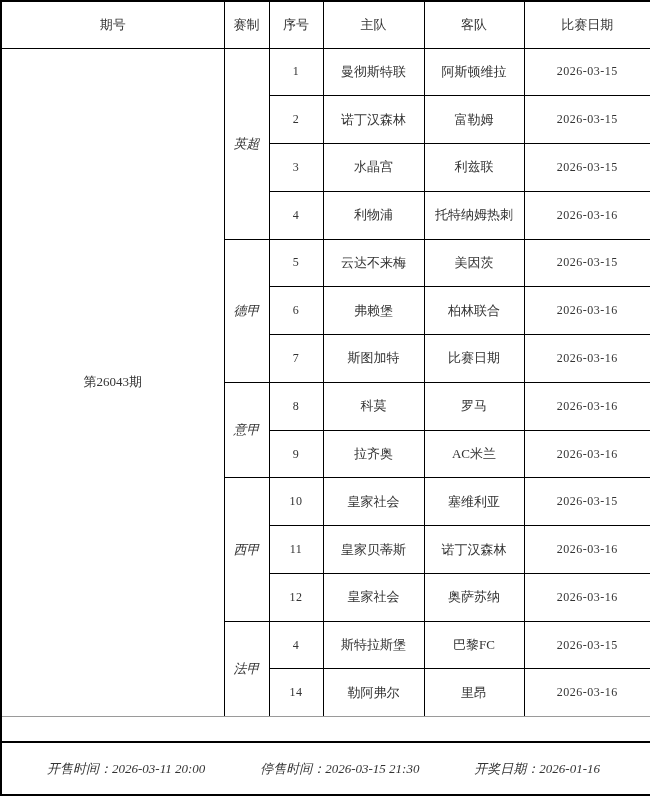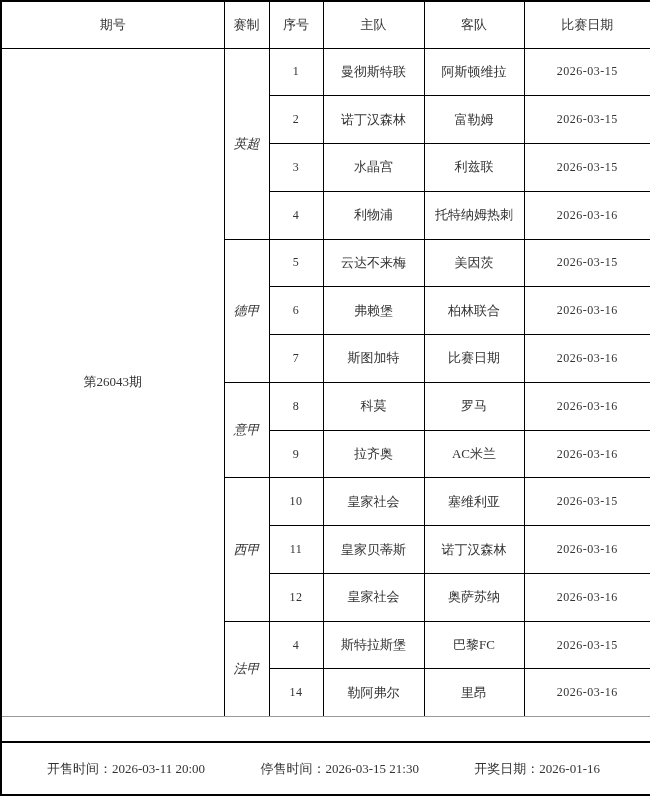--- a/index.html
+++ b/index.html
@@ -43,20 +43,21 @@
   tr.spacer-row td { border-top: 1px solid #9a9a9a; border-bottom: 2px solid #000000; }
 
   tr.footer-row { height: 52px; }
   tr.footer-row td { border-top: 2px solid #000000; }
   .footer-flex {
     display: flex;
     justify-content: space-between;
     align-items: center;
     padding: 0 50px 0 45px;
     font-size: 13px;
+    font-style: italic;
   }
   .footer-flex span { white-space: nowrap; }
 </style>
 </head>
 <body>
 
 <table class="schedule">
   <colgroup>
     <col style="width:223px">
     <col style="width:45px">

